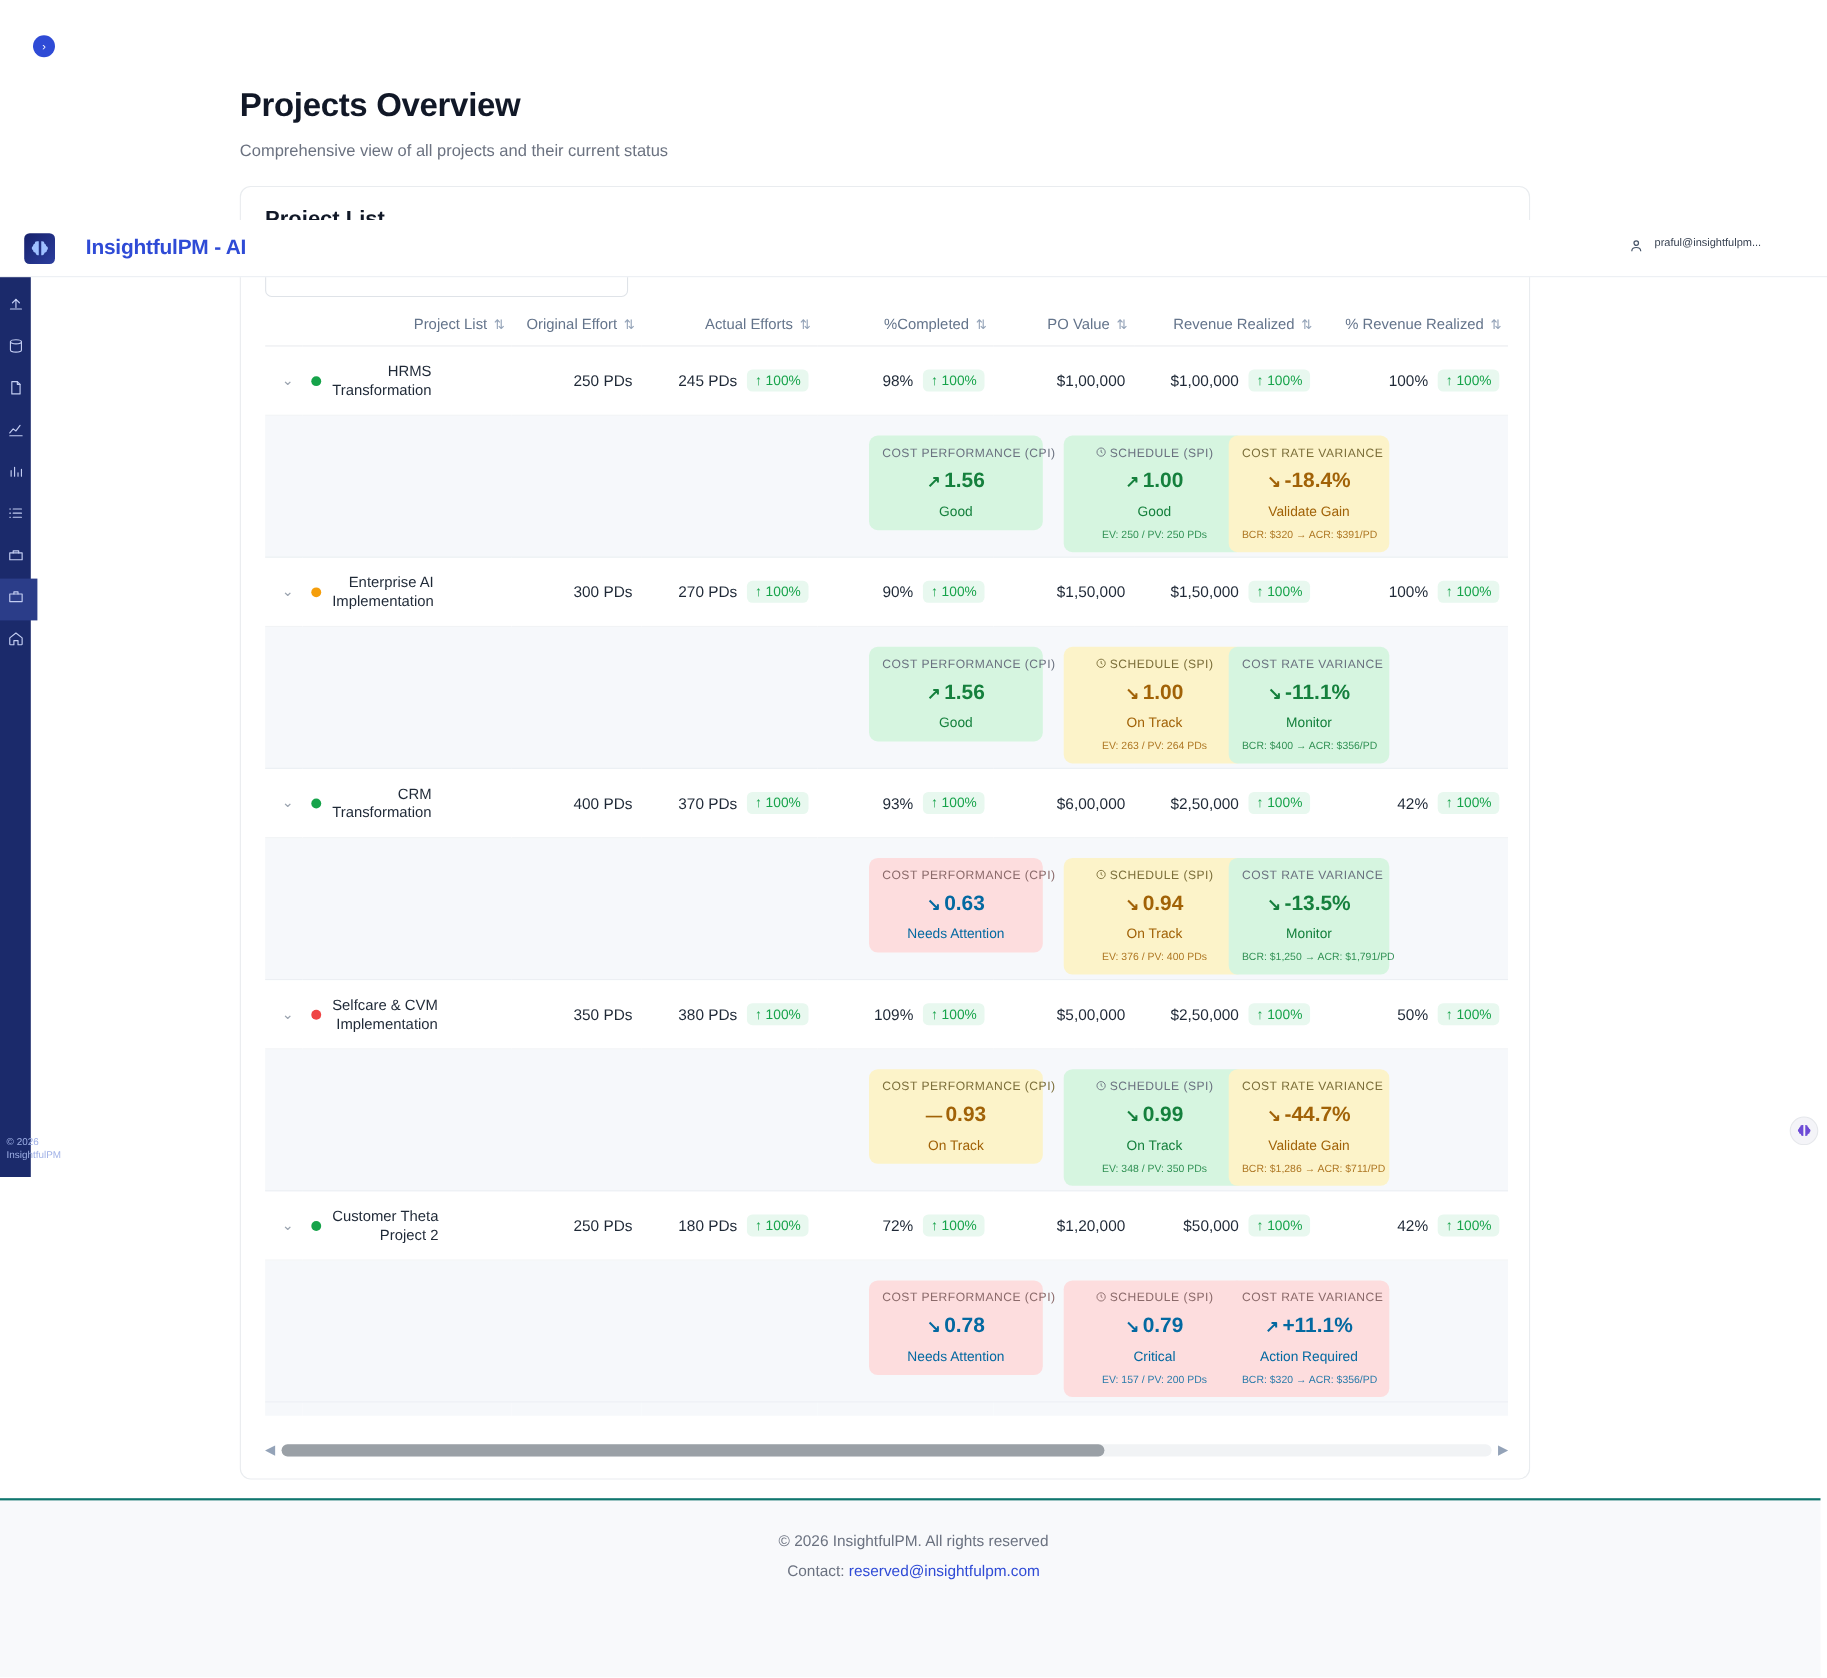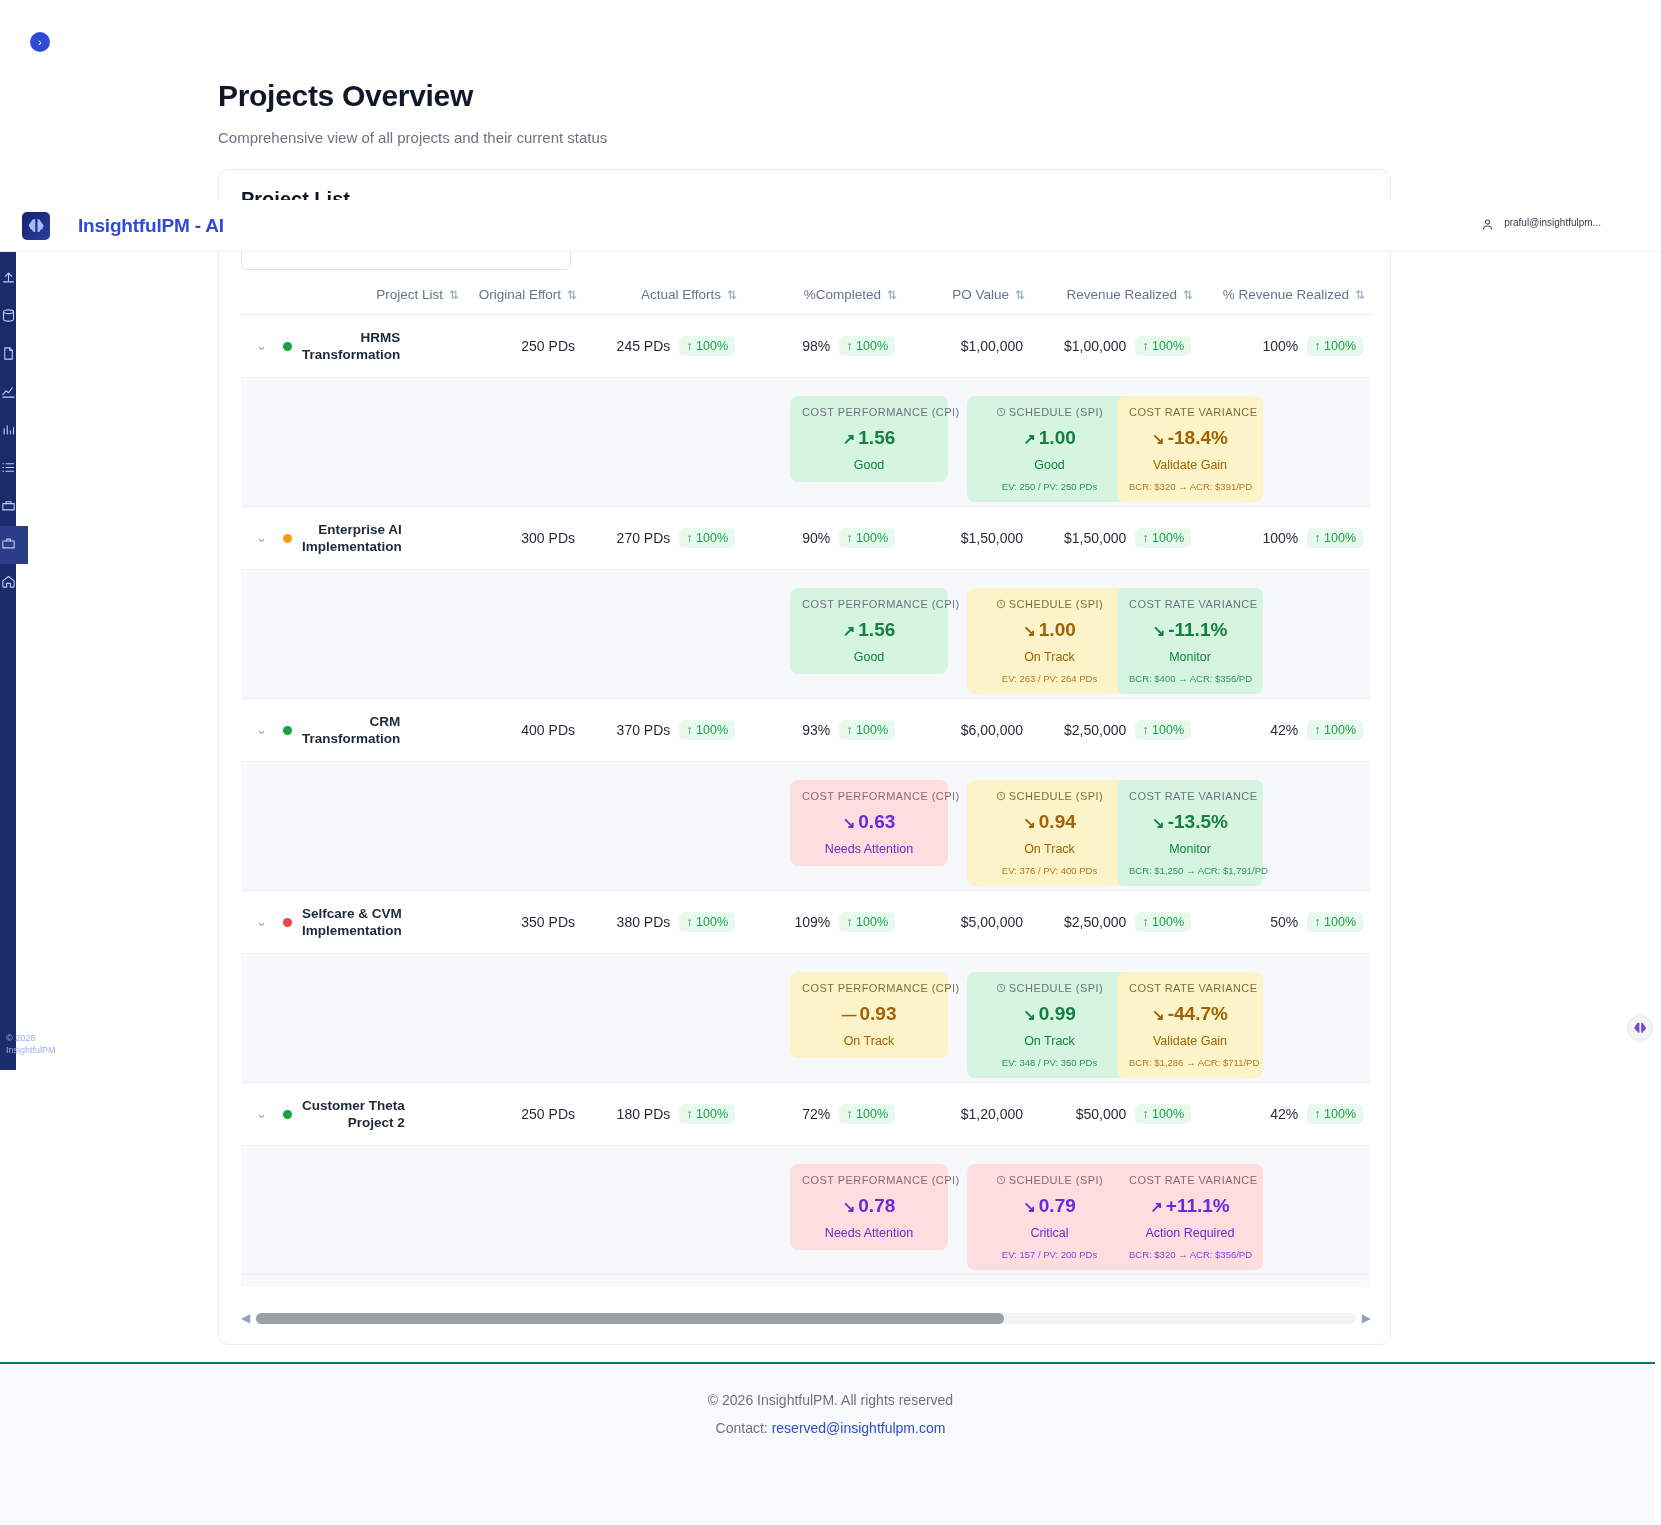--- a/index.html
+++ b/index.html
@@ -78,21 +78,21 @@
   }
   td.c-expand { text-align: center; }
   td.c-name { text-align: left; }
 
   .chev {
     display: inline-block; color: #9aa3af; font-size: 13px; cursor: pointer;
     transform: translateY(-1px);
   }
   .proj-cell { display: flex; align-items: center; gap: 10px; }
   .dot { width: 9px; height: 9px; border-radius: 50%; flex: 0 0 auto; }
-  .proj-name { font-size: 13.5px; color: #1f2937; line-height: 17px; font-weight: bold; }
+  .proj-name { font-size: 13.5px; color: #1f2937; line-height: 17px; }
 
   .valwrap { display: inline-flex; align-items: center; gap: 9px; justify-content: flex-end; }
   .pill {
     display: inline-flex; align-items: center; gap: 3px;
     font-size: 12.5px; padding: 3px 7px; border-radius: 5px;
     background: #e8f8ef; color: #16a34a; white-space: nowrap;
   }
 
   
   tr.metric-row > td {
@@ -123,21 +123,21 @@
 
   
   .t-green  { background: #d6f5e0; }
   .t-green  .mlabel { color: #6b7280; }
   .t-green  .mval, .t-green .mstat, .t-green .msub { color: #15803d; }
   .t-yellow { background: #fcf3c9; }
   .t-yellow .mlabel { color: #7c6f3a; }
   .t-yellow .mval, .t-yellow .mstat, .t-yellow .msub { color: #a16207; }
   .t-red    { background: #fdddde; }
   .t-red    .mlabel { color: #8b6a6a; }
-  .t-red    .mval, .t-red .mstat, .t-red .msub { color: #6d28d9; }
+  .t-red    .mval, .t-red .mstat, .t-red .msub { color: #0369a1; }
 
   
   tr.total-row td {
     background: #f6f8fb; font-weight: bold; font-size: 14px; color: #1f2937;
     border-bottom: none; padding: 18px 8px;
   }
   td.total-label { text-align: left; }
 
   
   .hscroll {
@@ -164,21 +164,21 @@
   .brand-name { font-size: 19px; font-weight: bold; color: #2f4bd6; letter-spacing: -0.2px; }
   .topbar-right {
     margin-left: auto; margin-right: 60px;
     display: flex; align-items: flex-start; gap: 9px;
     font-size: 10px; color: #374151;
   }
   .user-ico { font-size: 15px; color: #475569; }
 
   
   .sidebar {
-    position: absolute; left: 0; top: 252px; width: 16px; height: 818px;
+    position: absolute; left: 0; top: 252px; width: 28px; height: 818px;
     background: #1b2a6b; z-index: 45;
     display: flex; flex-direction: column; align-items: center;
     padding-top: 8px;
   }
   .sb-item {
     width: 40px; height: 38px; display: flex; align-items: center; justify-content: center;
     color: #c3cdf2;
   }
   .sb-item.active { background: #2b3d89; }
   .sb-item svg { width: 15px; height: 15px; }

